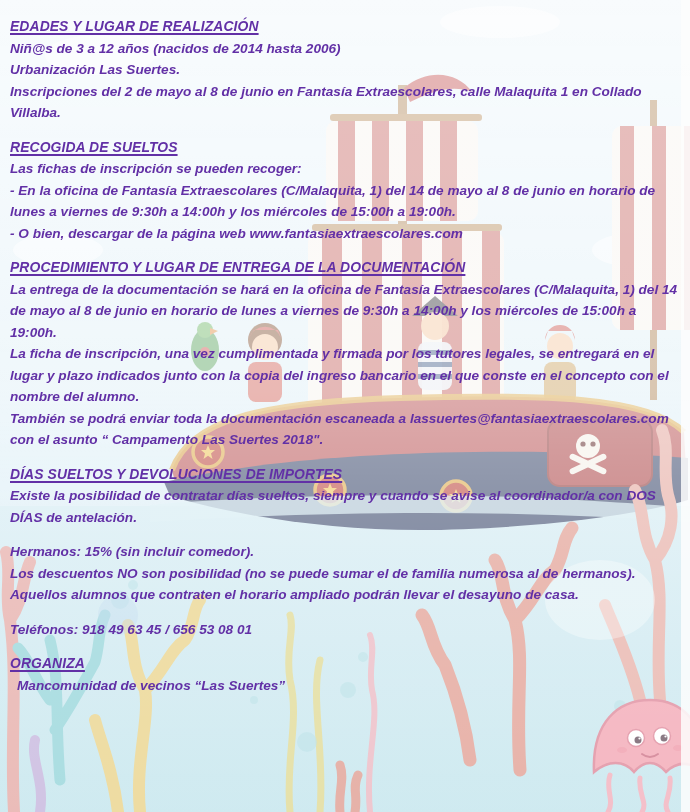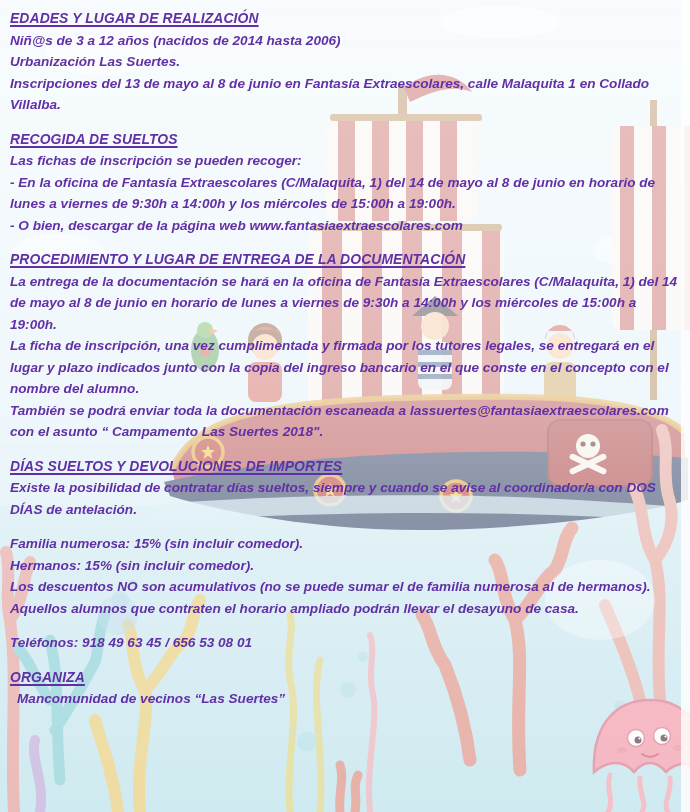--- a/index.html
+++ b/index.html
@@ -4,21 +4,21 @@
 <style>
   html,body{margin:0;padding:0;background:#fff;}
   .page{position:relative;width:690px;height:812px;overflow:hidden;font-family:"Liberation Sans",sans-serif;}
   .bg{position:absolute;inset:0;z-index:0;}
   .content{
     position:absolute;inset:0;z-index:1;
     padding:4px 12px 0 10px;box-sizing:border-box;
     color:#6230a6;font-weight:bold;font-style:italic;
     font-size:13.6px;line-height:21.5px;
   }
-  .sec{margin:4px 0 13px 0;}
+  .sec{margin:12px 0 13px 0;}
   .hd{
     margin:0;font-size:13.9px;font-weight:bold;font-style:italic;
     text-decoration:underline;text-decoration-thickness:1.5px;text-underline-offset:2px;
     letter-spacing:.1px;
   }
   .ln{margin:0;}
   [data-name="section-mas-informacion"]{margin-top:9px;}
   [data-name="section-organiza"]{margin-bottom:0;}
   [data-name="section-organiza"] .ln{padding-left:7px;}
 </style>
@@ -209,42 +209,41 @@
 
     <rect data-name="white-wash-overlay" x="0" y="0" width="690" height="812" fill="url(#wash)"></rect>
     <rect data-name="right-margin-strip" x="681" y="0" width="9" height="812" fill="#fdfdfd" opacity="0.85"></rect>
   </svg>
 
   <div class="content" data-name="flyer-content">
       <section class="sec" data-name="section-edades-y-lugar-de-realizacion">
         <h2 class="hd" data-name="section-heading">EDADES Y LUGAR DE REALIZACIÓN</h2>
         <p class="ln" data-name="flyer-paragraph">Niñ@s de 3 a 12 años (nacidos de 2014 hasta 2006)</p>
         <p class="ln" data-name="flyer-paragraph">Urbanización Las Suertes.</p>
-        <p class="ln" data-name="flyer-paragraph">Inscripciones del 13 de mayo al 8 de junio en Fantasía Extraescolares, calle Malaquita 1 en Collado Villalba.</p>
+        <p class="ln" data-name="flyer-paragraph">Inscripciones del 2 de mayo al 8 de junio en Fantasía Extraescolares, calle Malaquita 1 en Collado Villalba.</p>
       </section>
       <section class="sec" data-name="section-recogida-de-impresos">
         <h2 class="hd" data-name="section-heading">RECOGIDA DE SUELTOS</h2>
         <p class="ln" data-name="flyer-paragraph">Las fichas de inscripción se pueden recoger:</p>
         <p class="ln" data-name="flyer-paragraph">- En la oficina de Fantasía Extraescolares (C/Malaquita, 1) del 14 de mayo al 8 de junio en horario de lunes a viernes de 9:30h a 14:00h y los miércoles de 15:00h a 19:00h.</p>
         <p class="ln" data-name="flyer-paragraph">- O bien, descargar de la página web www.fantasiaextraescolares.com</p>
       </section>
       <section class="sec" data-name="section-procedimiento-y-lugar-de-entrega-de-la-documentacion">
         <h2 class="hd" data-name="section-heading">PROCEDIMIENTO Y LUGAR DE ENTREGA DE LA DOCUMENTACIÓN</h2>
         <p class="ln" data-name="flyer-paragraph">La entrega de la documentación se hará en la oficina de Fantasía Extraescolares (C/Malaquita, 1) del 14 de mayo al 8 de junio en horario de lunes a viernes de 9:30h a 14:00h y los miércoles de 15:00h a 19:00h.</p>
         <p class="ln" data-name="flyer-paragraph">La ficha de inscripción, una vez cumplimentada y firmada por los tutores legales, se entregará en el lugar y plazo indicados junto con la copia del ingreso bancario en el que conste en el concepto con el nombre del alumno.</p>
         <p class="ln" data-name="flyer-paragraph">También se podrá enviar toda la documentación escaneada a lassuertes@fantasiaextraescolares.com con el asunto “ Campamento Las Suertes 2018".</p>
       </section>
       <section class="sec" data-name="section-dias-sueltos-y-devoluciones-de-importes">
         <h2 class="hd" data-name="section-heading">DÍAS SUELTOS Y DEVOLUCIONES DE IMPORTES</h2>
         <p class="ln" data-name="flyer-paragraph">Existe la posibilidad de contratar días sueltos, siempre y cuando se avise al coordinador/a con DOS DÍAS de antelación.</p>
       </section>
       <section class="sec" data-name="section-descuentos-y-desayunos">
-        <p class="ln" data-name="flyer-paragraph">Familia numerosa: 15% (sin incluir comedor).</p>
         <p class="ln" data-name="flyer-paragraph">Hermanos: 15% (sin incluir comedor).</p>
-        <p class="ln" data-name="flyer-paragraph">Los descuentos NO son acumulativos (no se puede sumar el de familia numerosa al de hermanos).</p>
+        <p class="ln" data-name="flyer-paragraph">Los descuentos NO son posibilidad (no se puede sumar el de familia numerosa al de hermanos).</p>
         <p class="ln" data-name="flyer-paragraph">Aquellos alumnos que contraten el horario ampliado podrán llevar el desayuno de casa.</p>
       </section>
       <section class="sec" data-name="section-mas-informacion">
         <p class="ln" data-name="flyer-paragraph">Teléfonos: 918 49 63 45 / 656 53 08 01</p>
       </section>
       <section class="sec" data-name="section-organiza">
         <h2 class="hd" data-name="section-heading">ORGANIZA</h2>
         <p class="ln" data-name="flyer-paragraph">Mancomunidad de vecinos “Las Suertes”</p>
       </section>
     </div>

